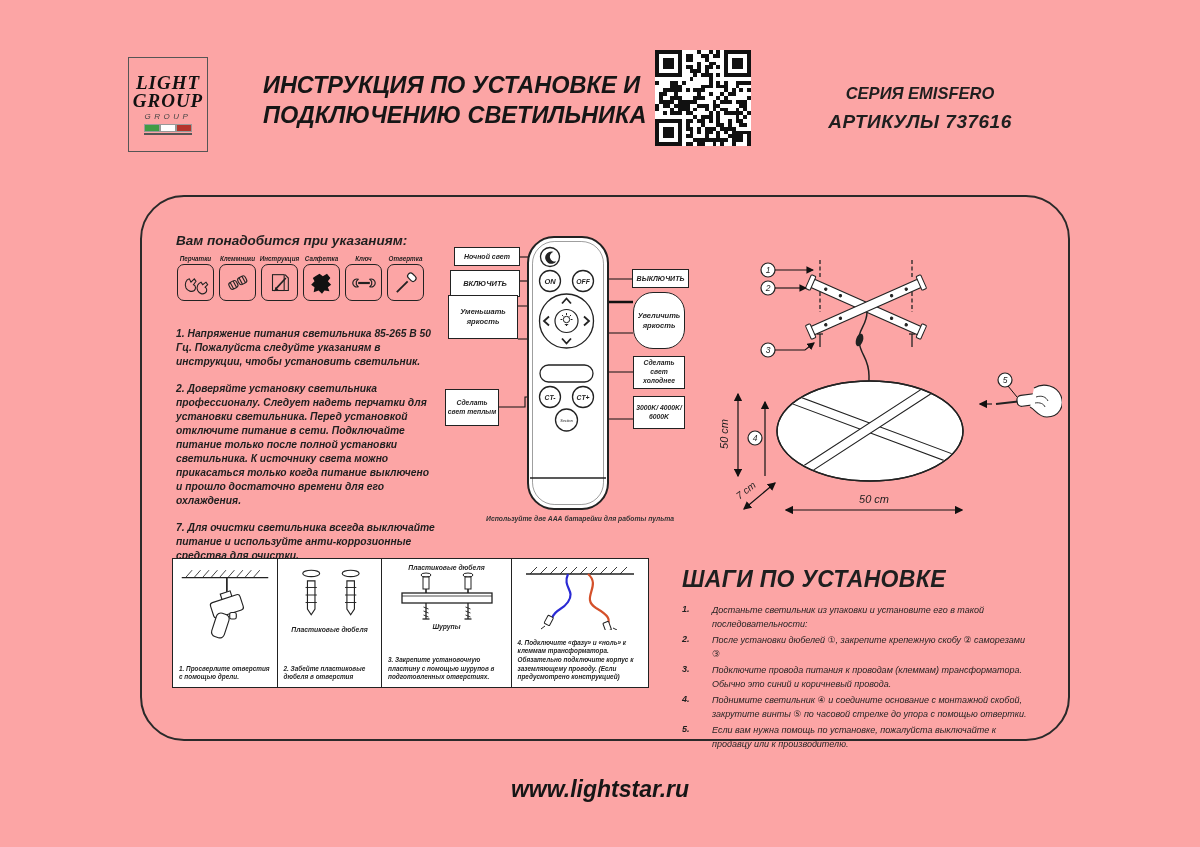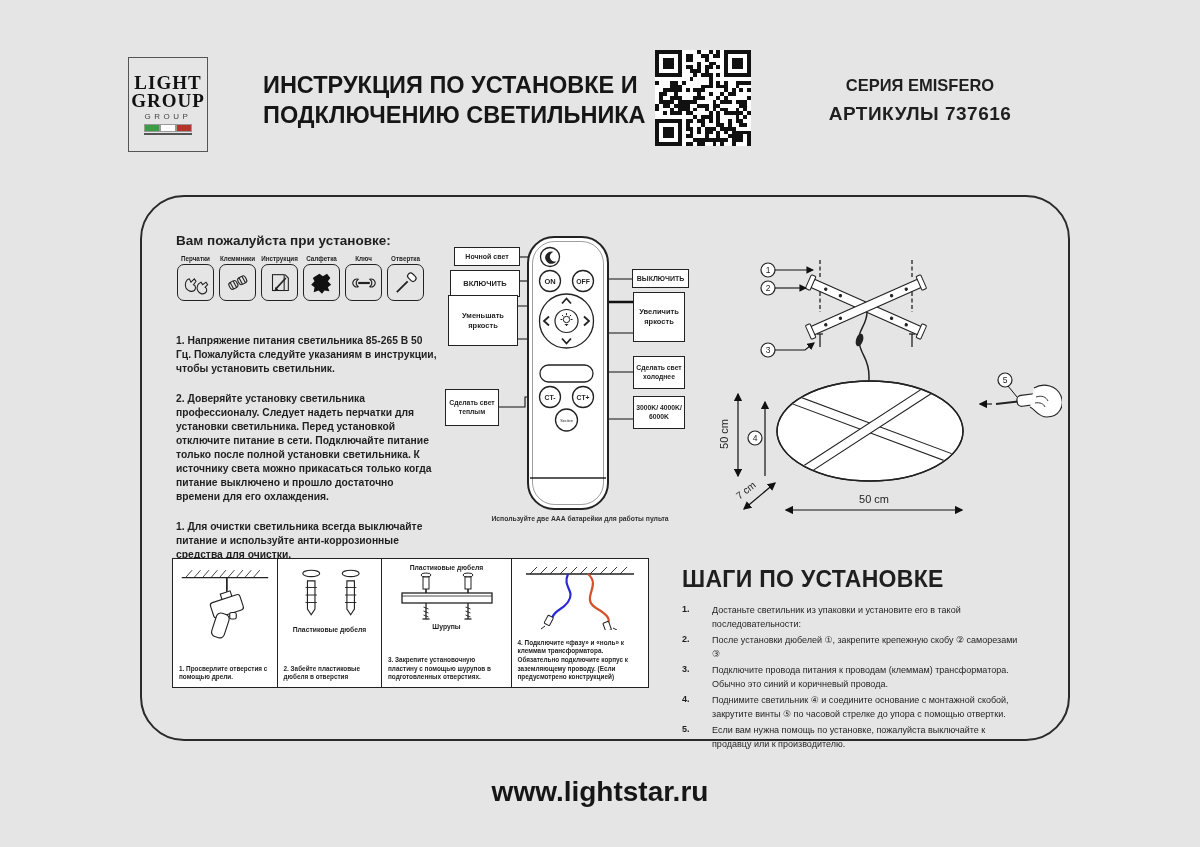--- a/index.html
+++ b/index.html
@@ -1,45 +1,45 @@
 <!DOCTYPE html>
 <html><head>
 <meta charset="utf-8">
 <style>
   html,body{margin:0;padding:0;background:#fff;}
-  .page{position:relative;width:1200px;height:847px;background:#e5e5e5;overflow:hidden;
-        font-family:"Liberation Sans","DejaVu Sans",sans-serif;color:#1f1f1f;}
+  .page{position:relative;width:1200px;height:847px;background:#fca5a5;overflow:hidden;
+        font-family:"Liberation Sans","DejaVu Sans",sans-serif;color:#1f1f1f;font-style:italic;}
   .abs{position:absolute;}
 
   
   .logo-box{left:128px;top:57px;width:78px;height:93px;border:1.3px solid #555;
             display:flex;flex-direction:column;align-items:center;justify-content:center;}
   .logo-word{font-family:"Liberation Serif","DejaVu Serif",serif;font-weight:700;
              font-size:19px;line-height:18px;letter-spacing:1px;color:#111;}
   .logo-group{font-size:8px;letter-spacing:3.5px;color:#444;margin-top:2px;}
   .flag{width:48px;height:8px;display:flex;margin-top:3px;border-bottom:2px solid #555;padding-bottom:1px;}
   .flag span{flex:1;height:6px;border:0.5px solid #999;}
   .doc-title{left:238px;top:70px;width:430px;font-size:23.5px;line-height:30px;font-weight:700;color:#161616;margin-left:25px;}
   .qr{left:655px;top:50px;width:96px;height:96px;}
-  .series-block{left:800px;top:76px;width:240px;text-align:center;}
+  .series-block{left:800px;top:84px;width:240px;text-align:center;}
   .series-line{font-size:16.5px;font-weight:700;}
   .articles-line{font-size:19px;font-weight:700;margin-top:8px;letter-spacing:0.5px;}
 
   
   .main-box{left:140px;top:195px;width:926px;height:542px;border:2.6px solid #2a2a2a;border-radius:44px;}
 
   
   .needs-head{left:176px;top:233px;font-size:13.5px;font-weight:700;}
   .tools-row{left:176px;top:255px;display:flex;gap:3px;}
   .tool{width:39px;display:flex;flex-direction:column;align-items:center;}
   .tool-label{font-size:6.3px;font-weight:700;margin-bottom:2px;white-space:nowrap;}
   .tool-box{width:35px;height:35px;border:1.6px solid #222;border-radius:7px;
             display:flex;align-items:center;justify-content:center;}
   .paras{left:176px;top:318px;width:262px;font-size:10.3px;font-weight:600;line-height:1.36;}
-  .paras p{margin:16px 0 13px 0;}
+  .paras p{margin:9px 0 13px 0;}
 
   
   .lblbox{position:absolute;border:1.2px solid #222;display:flex;align-items:center;justify-content:center;
           text-align:center;font-size:7px;font-weight:600;line-height:1.3;padding:1px;box-sizing:border-box;background:#fff;}
   .battery-note{left:0;top:283px;width:280px;text-align:center;font-size:6.8px;font-weight:600;color:#333;}
 
   
   .panels{left:172px;top:558px;display:flex;}
   .panel{border:1.5px solid #222;margin-left:-1.5px;box-sizing:border-box;height:130px;
          padding:5px 6px;display:flex;flex-direction:column;align-items:center;background:#fff;}
@@ -48,21 +48,21 @@
   .p-caption{font-size:6.4px;font-weight:600;line-height:1.35;align-self:stretch;margin-top:auto;}
 
   
   .steps{left:682px;top:566px;width:345px;}
   .steps-head{font-size:23px;font-weight:700;letter-spacing:0.3px;}
   .steps-list{margin-top:11px;display:flex;flex-direction:column;gap:3px;}
   .step{display:flex;}
   .step .num{width:30px;font-size:9px;font-weight:700;flex:none;}
   .step .txt{font-size:9px;font-weight:500;line-height:1.5;}
 
-  .footer-url{left:0;top:776px;width:1200px;text-align:center;font-size:28px;font-weight:700;color:#161616;}
+  .footer-url{left:0;top:776px;width:1200px;text-align:center;font-size:23px;font-weight:700;color:#161616;}
 
   svg text{font-family:"Liberation Sans","DejaVu Sans",sans-serif;fill:#1f1f1f;}
 </style>
 </head>
 <body>
 
 <div class="page">
 
   <div class="abs logo-box">
     <div class="logo-word">LIGHT</div>
@@ -309,21 +309,21 @@
       </svg>
   </div>
 
   <div class="abs series-block">
     <div class="series-line">СЕРИЯ EMISFERO</div>
     <div class="articles-line">АРТИКУЛЫ 737616</div>
   </div>
 
   <div class="abs main-box"></div>
 
-  <div class="abs needs-head">Вам пожалуйста при установке:</div>
+  <div class="abs needs-head">Вам понадобится при указаниям:</div>
 
   <div class="abs tools-row">
     <div class="tool">
       <div class="tool-label">Перчатки</div>
       <div class="tool-box">
         <svg width="30" height="30" viewBox="0 0 36 36" fill="none" stroke="#222" stroke-width="1.3">
           <path d="M6,24 c-2,-5 0,-10 4,-11 l2,4 4,-4 2,3 -3,4 c3,1 3,5 1,7 c-3,2 -8,1 -10,-3 z"></path>
           <path d="M20,27 c-2,-5 1,-9 4,-10 l2,3 4,-3 2,3 -3,3 c2,1 3,5 0,7 c-3,2 -7,1 -9,-3 z"></path>
         </svg>
       </div>
@@ -379,21 +379,21 @@
           <line x1="7" y1="29" x2="20" y2="16" stroke-width="2.2"></line>
           <rect x="19.5" y="7.5" width="11" height="7" rx="3.2" transform="rotate(45 25 11)" stroke-width="1.4" fill="#fff"></rect>
         </svg>
       </div>
     </div>
   </div>
 
   <div class="abs paras">
     <p>1. Напряжение питания светильника 85-265 В 50 Гц. Пожалуйста следуйте указаниям в инструкции, чтобы установить светильник.</p>
     <p>2. Доверяйте установку светильника профессионалу. Следует надеть перчатки для установки светильника. Перед установкой отключите питание в сети. Подключайте питание только после полной установки светильника. К источнику света можно прикасаться только когда питание выключено и прошло достаточно времени для его охлаждения.</p>
-    <p>1. Для очистки светильника всегда выключайте питание и используйте анти-коррозионные средства для очистки.</p>
+    <p>7. Для очистки светильника всегда выключайте питание и используйте анти-коррозионные средства для очистки.</p>
   </div>
 
   <div class="abs" style="left:440px;top:232px;width:280px;height:300px;">
     <svg width="280" height="300" viewBox="0 0 280 300">
       <defs>
         <marker id="arr" viewBox="0 0 10 10" refX="8.5" refY="5" markerWidth="6.5" markerHeight="6.5" orient="auto">
           <path d="M0,0 L10,5 L0,10 z" fill="#111"></path>
         </marker>
       </defs>
 
@@ -447,24 +447,24 @@
       <text x="110" y="167.8" font-size="6.8" font-weight="bold" text-anchor="middle">CT-</text>
       <circle cx="143" cy="165" r="10.5" fill="#fff" stroke="#222" stroke-width="1.3"></circle>
       <text x="143" y="167.8" font-size="6.8" font-weight="bold" text-anchor="middle">CT+</text>
 
       <circle cx="126.5" cy="188" r="11" fill="#fff" stroke="#222" stroke-width="1.3"></circle>
       <text x="126.5" y="189.6" font-size="3.8" text-anchor="middle">Section</text>
     </svg>
 
     <div class="lblbox" style="left:14px;top:15px;width:66px;height:19px;">Ночной свет</div>
     <div class="lblbox" style="left:10px;top:38px;width:70px;height:27px;font-size:7.5px;">ВКЛЮЧИТЬ</div>
-    <div class="lblbox" style="left:8px;top:63px;width:70px;height:51px;font-size:7.5px;text-align:center;">Уменьшать яркость</div>
+    <div class="lblbox" style="left:8px;top:63px;width:70px;height:44px;font-size:7.5px;text-align:center;">Уменьшать яркость</div>
     <div class="lblbox" style="left:5px;top:157px;width:54px;height:37px;font-size:6.8px;">Сделать свет теплым</div>
     <div class="lblbox" style="left:192px;top:37px;width:57px;height:19px;">ВЫКЛЮЧИТЬ</div>
-    <div class="lblbox" style="left:193px;top:60px;width:52px;height:50px;font-size:7.5px;">Увеличить яркость</div>
+    <div class="lblbox" style="left:193px;top:60px;width:52px;height:57px;font-size:7.5px;border-radius:20px;">Увеличить яркость</div>
     <div class="lblbox" style="left:193px;top:124px;width:52px;height:33px;font-size:6.8px;">Сделать свет холоднее</div>
     <div class="lblbox" style="left:193px;top:164px;width:52px;height:33px;font-size:6.8px;">3000K/ 4000K/ 6000K</div>
     <div class="abs battery-note">Используйте две ААА батарейки для работы пульта</div>
   </div>
 
   <svg class="abs" style="left:718px;top:230px;" width="344" height="292" viewBox="0 0 344 292">
     <defs>
       <marker id="arr2" viewBox="0 0 10 10" refX="8.5" refY="5" markerWidth="7" markerHeight="7" orient="auto-start-reverse">
         <path d="M0,0 L10,5 L0,10 z" fill="#111"></path>
       </marker>

